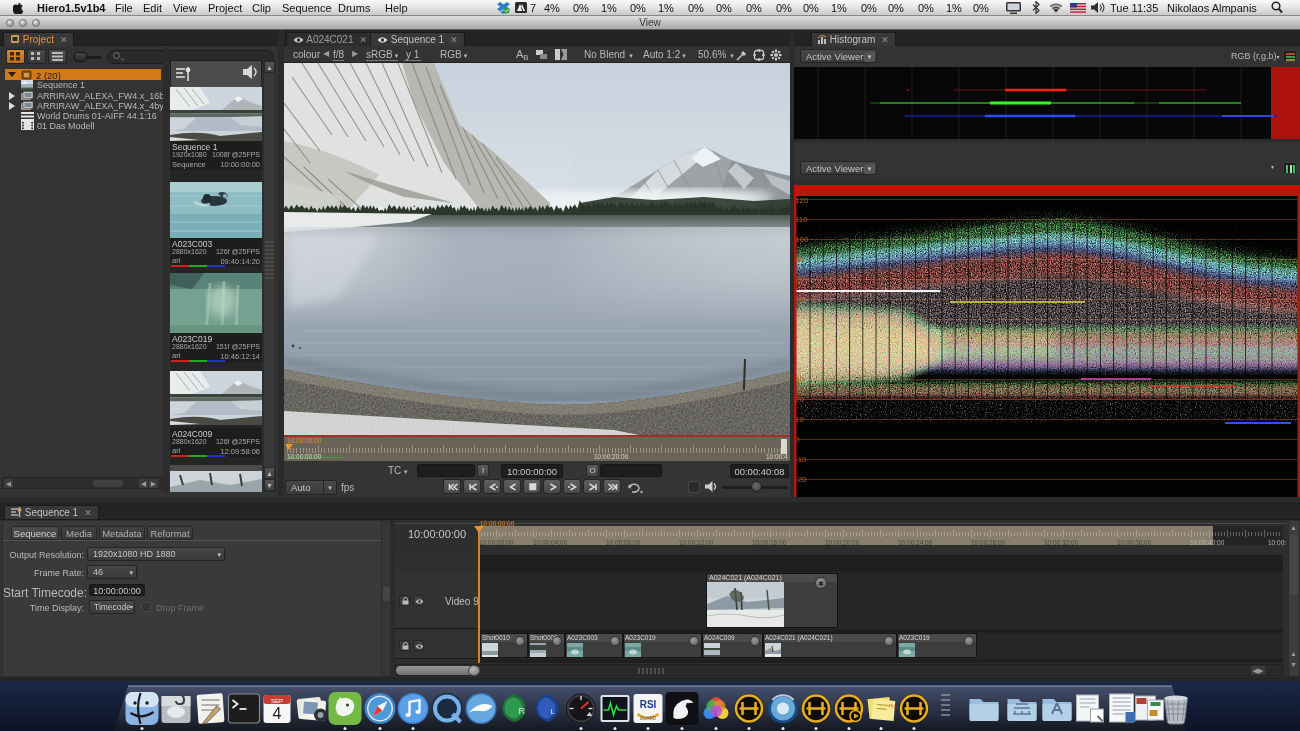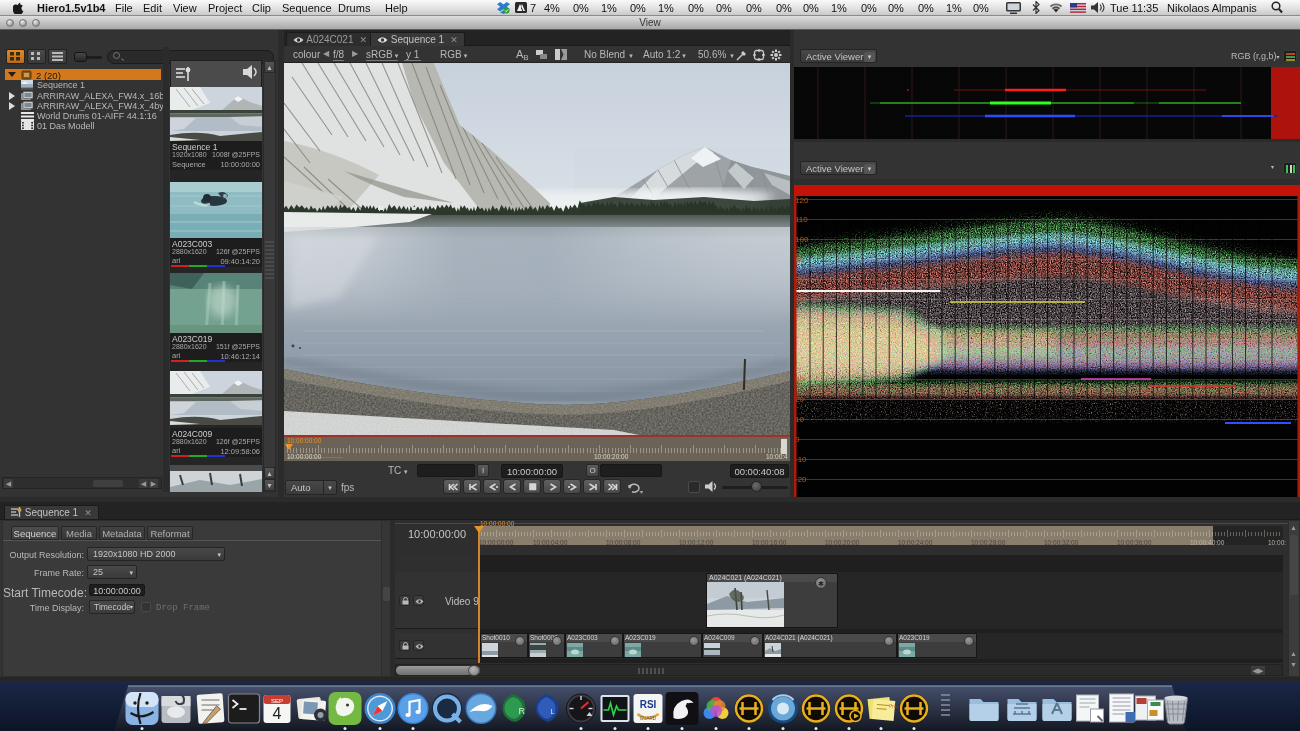--- a/index.html
+++ b/index.html
@@ -107,20 +107,28 @@
   <div class="tlbtn" style="left:19px;"></div>
   <div class="tlbtn" style="left:32px;"></div>
   <div class="abs" style="left:0;width:1300px;text-align:center;top:1px;font-size:10px;color:#333;">View</div>
 </div>
 
 <div class="abs" id="app">
       <div class="abs" style="left:0;top:0;width:1px;height:651px;background:#555;"></div>
       <div class="abs" style="left:1299px;top:0;width:1px;height:651px;background:#555;"></div>
 
   <div class="panel" style="left:0;top:0;width:278px;height:467px;background:#333;">
+    <div class="tabbar" style="left:0;top:0;width:278px;height:16px;">
+      <div class="tab" style="left:3px;">
+        <svg width="10" height="10" style="vertical-align:-1px" viewBox="0 0 10 10">
+              <rect x="1" y="1" width="8" height="8" rx="1" fill="#caa05a"></rect>
+              <rect x="2.5" y="3" width="5" height="4" fill="#2b2b2b"></rect>
+            </svg>
+        <span style="color:#e8953a;">Project</span><span class="x">✕</span></div>
+    </div>
 
     <div class="abs" style="left:6px;top:19px;width:19px;height:15px;background:linear-gradient(#e08a28,#b86d1a);border:1px solid #222;border-radius:2px;"></div>
     <svg class="abs" style="left:10px;top:22px;" width="11" height="9" viewBox="0 0 11 9">
           <g fill="#3a2a10">
             <rect x="0" y="0" width="4" height="3.5"></rect>
             <rect x="6" y="0" width="4" height="3.5"></rect>
             <rect x="0" y="5" width="4" height="3.5"></rect>
             <rect x="6" y="5" width="4" height="3.5"></rect>
           </g>
         </svg>
@@ -740,20 +748,30 @@
             <path d="M0 3.5 h3.5 l4 -3.5 v11 l-4 -3.5 h-3.5 z" fill="#ccc"></path>
             <path d="M9 2.5 q3 3 0 6" stroke="#ccc" stroke-width="1.3" fill="none"></path>
           </svg>
       <div class="abs" style="left:438px;top:24.5px;width:66px;height:3px;background:#1e1e1e;border-radius:2px;"></div>
       <div class="abs" style="left:467px;top:20px;width:11px;height:11px;background:radial-gradient(circle at 40% 35%,#6a6a6a,#3f3f3f);border:1px solid #222;border-radius:50%;"></div>
     </div>
   </div>
   <div class="abs" style="left:790px;top:0;width:4px;height:467px;background:#2b2b2b;"></div>
 
   <div class="panel" style="left:794px;top:0;width:506px;height:467px;background:#333;">
+    <div class="tabbar" style="left:0;top:0;width:506px;height:16px;">
+      <div class="tab" style="left:17px;"><svg width="9" height="9" viewBox="0 0 9 9" style="vertical-align:-1px">
+              <g fill="#bbb">
+                <rect x="0" y="5" width="2" height="4"></rect>
+                <rect x="3" y="2" width="2" height="7"></rect>
+                <rect x="6" y="4" width="2" height="5"></rect>
+              </g>
+              <path d="M0 3 L4 0 L8 2" stroke="#caa05a" fill="none" stroke-width="1"></path>
+            </svg> Histogram<span class="x">✕</span></div>
+    </div>
     <div class="dd" style="left:6px;top:19px;width:77px;height:14px;line-height:13px;"><span style="padding-left:5px;">Active Viewer</span><span style="position:absolute;right:1px;top:2px;width:11px;height:10px;background:#555;border-radius:2px;font-size:6px;text-align:center;line-height:10px;">▼</span></div>
     <div class="txt" style="left:437px;top:21px;font-size:9px;">RGB (r,g,b)<span style="font-size:6px;">▾</span></div>
     <div class="abs" style="left:489px;top:20px;width:14px;height:12px;background:#1d1d1d;border:1px solid #3a3a3a;border-radius:2px;">
       <div class="abs" style="left:2px;top:2px;width:9px;height:1.6px;background:#c04028;"></div>
       <div class="abs" style="left:2px;top:5px;width:9px;height:1.6px;background:#3f9f3f;"></div>
       <div class="abs" style="left:2px;top:8px;width:9px;height:1.6px;background:#8f8f30;"></div>
     </div>
 
     <svg class="abs" style="left:0;top:37px;" width="506" height="72" viewBox="0 0 506 72">
       <rect width="506" height="72" fill="#070707"></rect>
@@ -915,29 +933,29 @@
             </svg> Sequence 1<span class="x">✕</span></div>
     </div>
 
     <div class="abs" style="left:2px;top:23px;width:388px;height:157px;background:#3a3a3a;border:1px solid #2d2d2d;">
       <div class="abs" style="left:8px;top:5px;width:48px;height:14px;background:linear-gradient(#4e4e4e,#404040);border:1px solid #262626;border-radius:2px 2px 0 0;color:#d2d2d2;font-size:9.5px;text-align:center;line-height:13px;">Sequence</div>
       <div class="abs" style="left:58px;top:5px;width:36px;height:14px;background:linear-gradient(#424242,#383838);border:1px solid #262626;border-radius:2px 2px 0 0;color:#b0b0b0;font-size:9.5px;text-align:center;line-height:13px;">Media</div>
       <div class="abs" style="left:96px;top:5px;width:46px;height:14px;background:linear-gradient(#424242,#383838);border:1px solid #262626;border-radius:2px 2px 0 0;color:#b0b0b0;font-size:9.5px;text-align:center;line-height:13px;">Metadata</div>
       <div class="abs" style="left:144px;top:5px;width:46px;height:14px;background:linear-gradient(#424242,#383838);border:1px solid #262626;border-radius:2px 2px 0 0;color:#b0b0b0;font-size:9.5px;text-align:center;line-height:13px;">Reformat</div>
       <div class="abs" style="left:0;top:19px;width:388px;height:1px;background:#555;"></div>
       <div class="txt" style="left:0px;top:29px;width:81px;text-align:right;font-size:9px;">Output Resolution:</div>
-      <div class="dd" style="left:84px;top:26px;width:138px;height:14px;line-height:13px;font-size:9px;"><span style="padding-left:5px;">1920x1080 HD 2000</span><span style="position:absolute;right:3px;top:0;font-size:7px;line-height:13px;">▾</span></div>
+      <div class="dd" style="left:84px;top:26px;width:138px;height:14px;line-height:13px;font-size:9px;"><span style="padding-left:5px;">1920x1080 HD 1880</span><span style="position:absolute;right:3px;top:0;font-size:7px;line-height:13px;">▾</span></div>
       <div class="txt" style="left:0px;top:47px;width:81px;text-align:right;font-size:9px;">Frame Rate:</div>
-      <div class="dd" style="left:84px;top:44px;width:50px;height:14px;line-height:13px;font-size:9px;"><span style="padding-left:5px;">25</span><span style="position:absolute;right:3px;top:0;font-size:7px;line-height:13px;">▾</span></div>
+      <div class="dd" style="left:84px;top:44px;width:50px;height:14px;line-height:13px;font-size:9px;"><span style="padding-left:5px;">46</span><span style="position:absolute;right:3px;top:0;font-size:7px;line-height:13px;">▾</span></div>
       <div class="txt" style="left:0px;top:65px;width:81px;font-size:12px;">Start Timecode:</div>
       <div class="fld" style="left:86px;top:63px;width:56px;height:12px;line-height:12px;font-size:9px;">10:00:00:00</div>
       <div class="txt" style="left:0px;top:82px;width:81px;text-align:right;font-size:9px;">Time Display:</div>
       <div class="dd" style="left:86px;top:79px;width:46px;height:14px;line-height:13px;font-size:8.5px;"><span style="padding-left:4px;">Timecode</span><span style="position:absolute;right:1px;bottom:-1px;font-size:6px;">▾</span></div>
       <div class="abs" style="left:138px;top:81px;width:10px;height:10px;background:#333;border:1px solid #4a4a4a;border-radius:2px;"></div>
-      <div class="txt" style="left:153px;top:82px;color:#6f6f6f;font-size:9px;font-family:Liberation Mono, monospace;">Drop Frame</div>
+      <div class="txt" style="left:153px;top:82px;color:#6f6f6f;font-size:9px;">Drop Frame</div>
       <div class="abs" style="left:378px;top:0px;width:10px;height:155px;background:#363636;border-left:1px solid #2d2d2d;">
             <div class="abs" style="left:1px;top:66px;width:7px;height:14px;background:#454545;border-radius:2px;"></div>
           </div>
     </div>
     <div class="abs" style="left:390px;top:23px;width:5px;height:157px;background:#2b2b2b;"></div>
 
     <div class="abs" style="left:395px;top:23px;width:893px;height:157px;background:#2e2e2e;overflow:hidden;" id="tl">
       <div class="txt" style="left:13px;top:8px;font-size:11px;color:#c6c6c6;">10:00:00:00</div>
       <div class="abs" style="left:0;top:3px;width:893px;height:1px;background:#4a4a4a;"></div>
       <div class="abs" style="left:83px;top:6px;width:735px;height:19px;background:#897e6c;" id="tlruler"></div>

